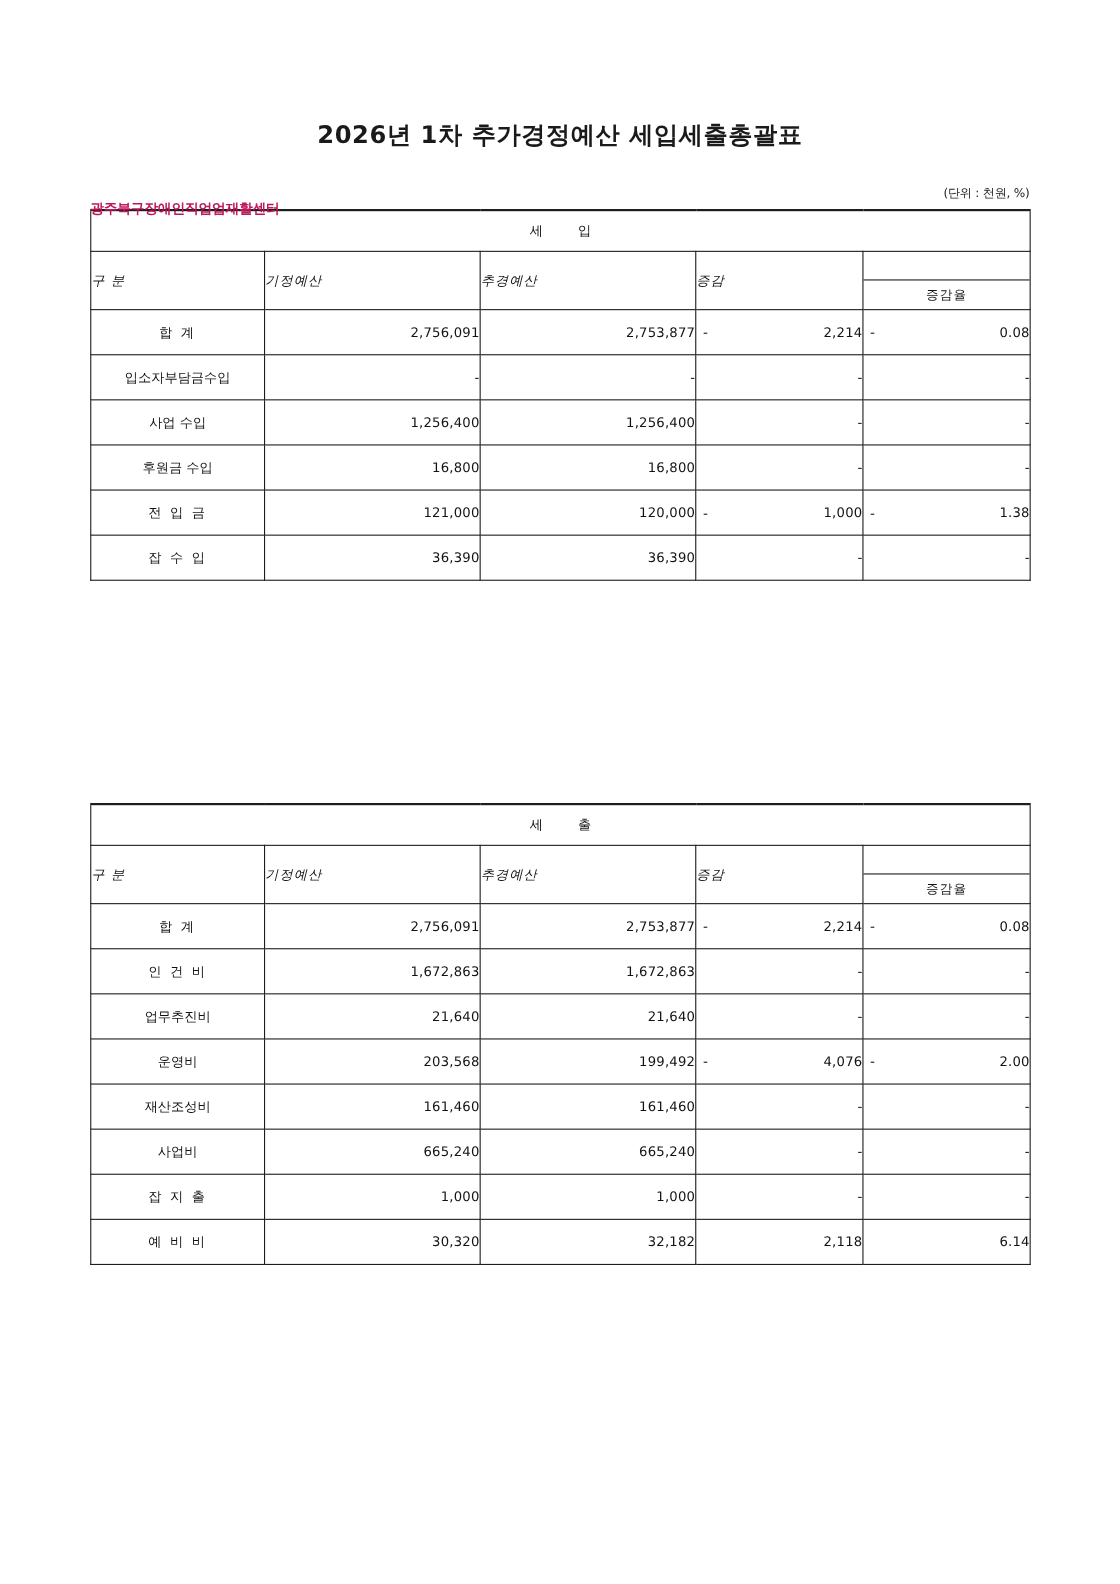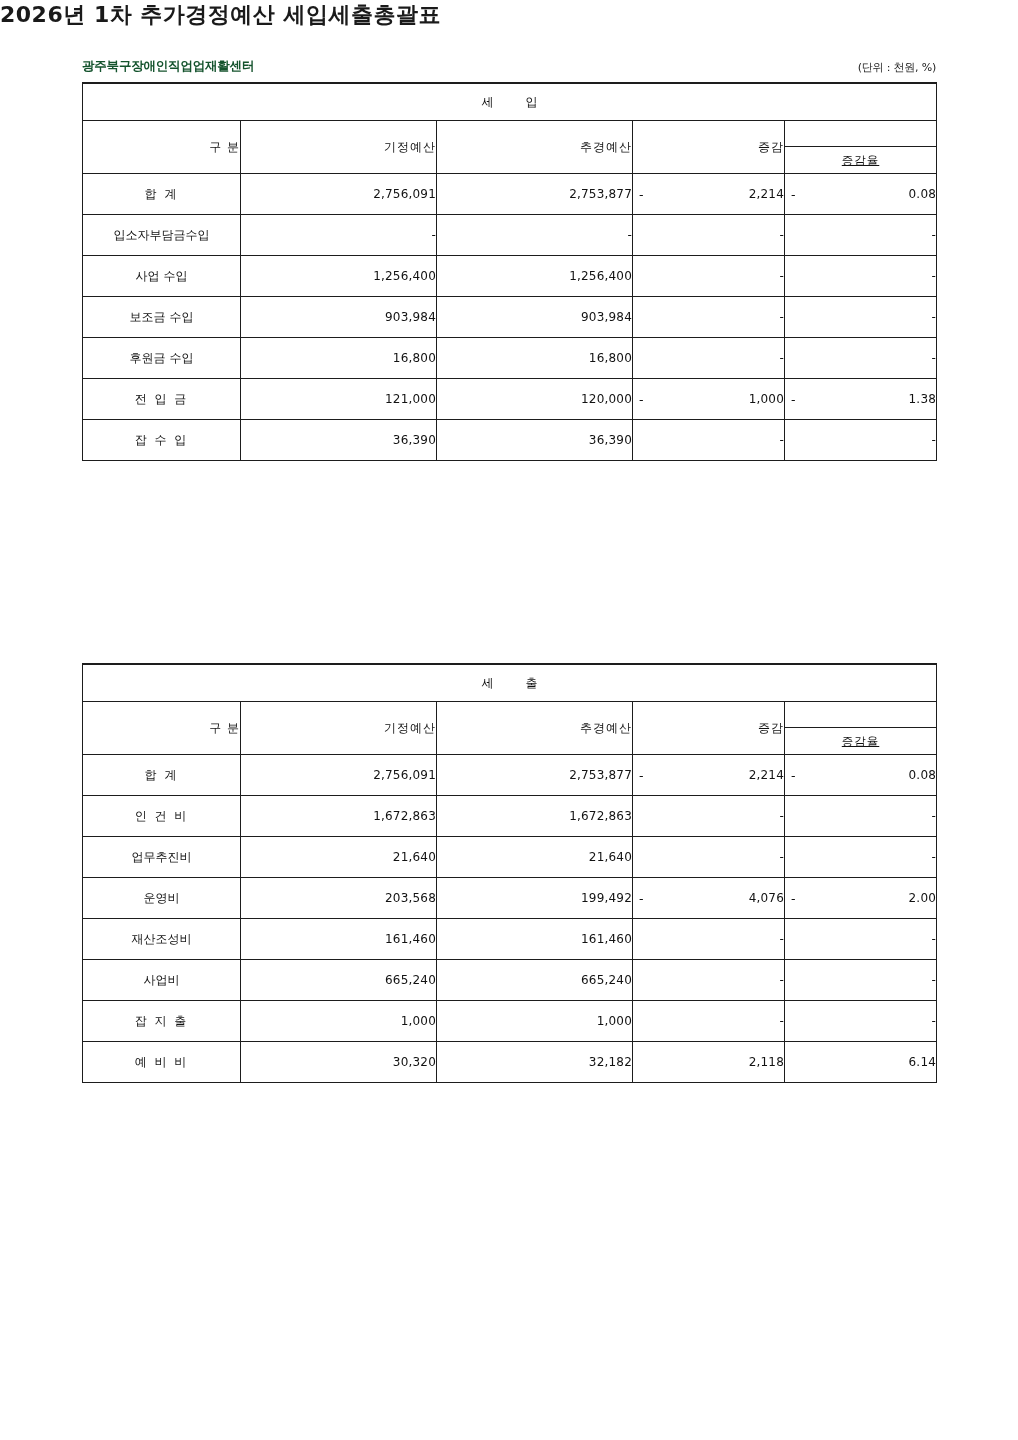--- a/index.html
+++ b/index.html
@@ -16,40 +16,41 @@
     overflow: hidden;
   }
   .page {
     position: relative;
     width: 1018px;
     height: 1440px;
     box-sizing: border-box;
   }
 
   .doc-title {
-    text-align: left;
+    text-align: center;
     font-size: 22px;
     font-weight: 700;
     letter-spacing: 0.5px;
     margin: 0;
+    padding-top: 108px;
     color: #1a1a1a;
   }
 
   .meta-row {
     position: relative;
     margin: 28px 82px 0 82px;
     height: 18px;
   }
   .org-name {
     position: absolute;
     left: 0;
-    top: 0;
+    top: 16px;
     font-size: 12.5px;
     font-weight: 700;
-    color: #14532d;
+    color: #be185d;
     letter-spacing: -0.2px;
   }
   .unit-note {
     position: absolute;
     right: 0;
     top: 2px;
     font-size: 11px;
     color: #222222;
     letter-spacing: -0.2px;
   }
@@ -104,30 +105,30 @@
     height: 52px !important;
   }
   .rate-head-inner {
     display: block;
     border-top: 1px solid #1d1d1d;
     height: 26px;
     line-height: 26px;
     text-align: center;
     font-size: 11.5px;
     letter-spacing: 1px;
-    text-decoration: underline;
   }
   .rate-head-top {
     display: block;
     height: 25px;
   }
   .group-head {
-    text-align: right;
+    text-align: left;
     height: 52px !important;
     font-size: 12px;
+    font-style: italic;
   }
 
   .num {
     text-align: right;
     padding-right: 14px;
     font-size: 12.5px;
     letter-spacing: 0.2px;
   }
   .sign-cell {
     position: relative;
@@ -202,27 +203,20 @@
       </tr>
 
       <tr>
         <td class="rowlabel tight">사업 수입</td>
         <td class="num">1,256,400</td>
         <td class="num">1,256,400</td>
         <td class="num sign-cell"><span class="sign"></span><span>-</span></td>
         <td class="num sign-cell"><span class="sign"></span><span>-</span></td>
       </tr>
 
-      <tr>
-        <td class="rowlabel tight">보조금 수입</td>
-        <td class="num">903,984</td>
-        <td class="num">903,984</td>
-        <td class="num sign-cell"><span class="sign"></span><span>-</span></td>
-        <td class="num sign-cell"><span class="sign"></span><span>-</span></td>
-      </tr>
 
       <tr>
         <td class="rowlabel tight">후원금 수입</td>
         <td class="num">16,800</td>
         <td class="num">16,800</td>
         <td class="num sign-cell"><span class="sign"></span><span>-</span></td>
         <td class="num sign-cell"><span class="sign"></span><span>-</span></td>
       </tr>
 
       <tr>

